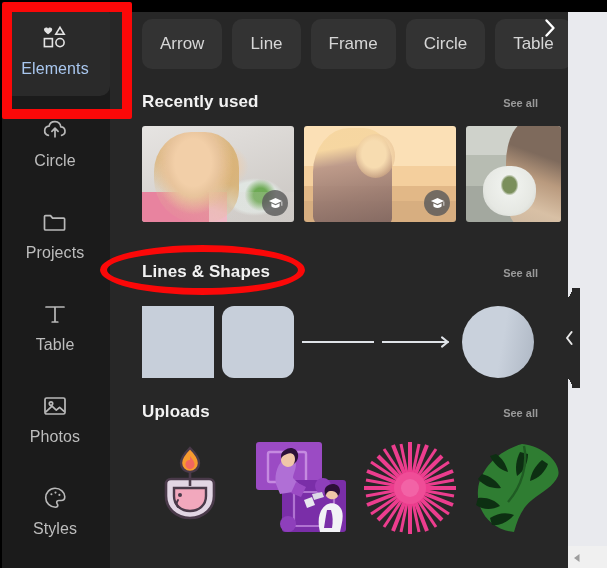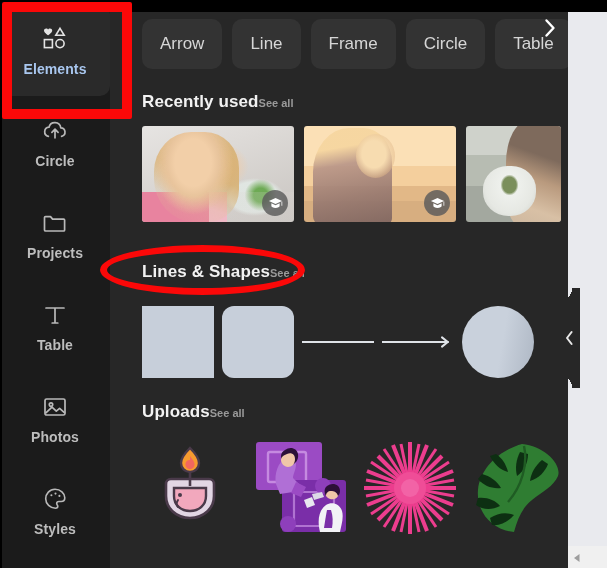--- a/index.html
+++ b/index.html
@@ -19,21 +19,21 @@
     padding-top: 4px;
   }
   .side-item {
     height: 92px; width: 110px;
     display: flex; flex-direction: column; align-items: center; justify-content: center;
     gap: 7px; cursor: pointer; position: relative;
   }
   .side-item.active { background: #2a2a2a; border-radius: 10px; }
   .side-item .ico { width: 30px; height: 30px; display:flex; align-items:center; justify-content:center; }
   .side-item .ico svg { display:block; }
-  .side-label { font-size: 14px; font-weight: 700; color: #bdbdbd; letter-spacing: .1px; }
+  .side-label { font-size: 16px; font-weight: 400; color: #bdbdbd; letter-spacing: .1px; }
   .side-item.active .side-label { color: #a9c7ef; }
 
   
   .panel {
     position: absolute; left: 110px; top: 0; width: 458px; height: 568px;
     background: #272727; overflow: hidden;
   }
 
   
   .chips { position: absolute; left: 0; top: 18px; height: 52px; width: 458px; display: flex; align-items: center; gap: 10px; padding-left: 32px; }
@@ -45,21 +45,21 @@
   }
   .chips-next {
     position: absolute; right: 4px; top: 14px; width: 28px; height: 28px;
     display: flex; align-items: center; justify-content: center;
     color: #ffffff; cursor: pointer; z-index: 4;
   }
 
   
   .sec-head {
     position: absolute; left: 32px; width: 396px; height: 24px;
-    display: flex; align-items: baseline; 
+    display: flex; align-items: baseline; justify-content: space-between;
   }
   .sec-title { font-size: 17px; font-weight: 700; color: #f2f2f2; letter-spacing: .1px; }
   .see-all { font-size: 11px; font-weight: 700; color: #9a9a9a; cursor: pointer; }
 
   .row { position: absolute; left: 32px; display: flex; gap: 10px; }
 
   
   .thumb { position: relative; border-radius: 3px; overflow: hidden; flex: 0 0 auto; cursor: pointer; }
   .badge {
     position: absolute; right: 6px; bottom: 6px; width: 26px; height: 26px;

